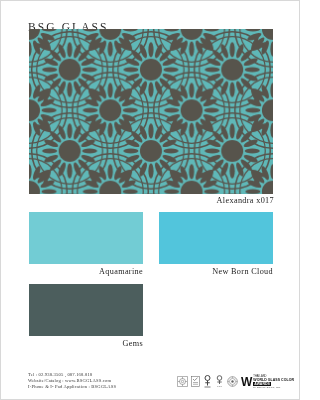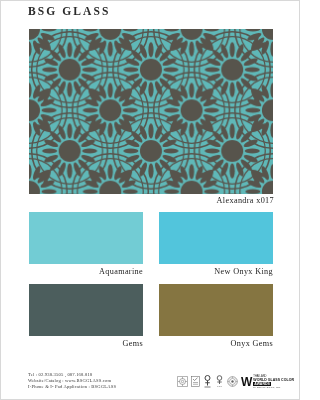--- a/index.html
+++ b/index.html
@@ -21,26 +21,26 @@
     height: 400px;
     background: #ffffff;
     box-sizing: border-box;
     border: 1px solid #d8d8d8;
   }
 
   
   .brand {
     position: absolute;
     left: 27px;
-    top: 4px;
+    top: 20px;
     font-family: "Liberation Serif", serif;
     font-size: 11.5px;
     letter-spacing: 2.1px;
     color: #2a2a2a;
-    font-weight: 700;
+    font-weight: 400;
     white-space: nowrap;
   }
 
   
   .hero {
     position: absolute;
     left: 28px;
     top: 28px;
     width: 244px;
     height: 165px;
@@ -265,32 +265,28 @@
 
   <div class="swatch-grid">
 
     <div class="swatch-row">
       <div class="swatch-cell">
         <span class="swatch-chip" style="background:#72ccd4;"></span>
         <div class="swatch-label">Aquamarine</div>
       </div>
       <div class="swatch-cell">
         <span class="swatch-chip" style="background:#52c5dc;"></span>
-        <div class="swatch-label">New Onyx King</div>
+        <div class="swatch-label">New Born Cloud</div>
       </div>
     </div>
 
     <div class="swatch-row">
       <div class="swatch-cell">
         <span class="swatch-chip" style="background:#4c5e5d;"></span>
         <div class="swatch-label">Gems</div>
-      </div>
-      <div class="swatch-cell">
-        <span class="swatch-chip" style="background:#857541;"></span>
-        <div class="swatch-label">Onyx Gems</div>
       </div>
     </div>
 
   </div>
 
   <div class="footer">
 
     <div class="footer-contact">
       <div>Tel : 02.938.3505 , 087.168.818</div>
       <div>Website/Catalog : www.BSGGLASS.com</div>

